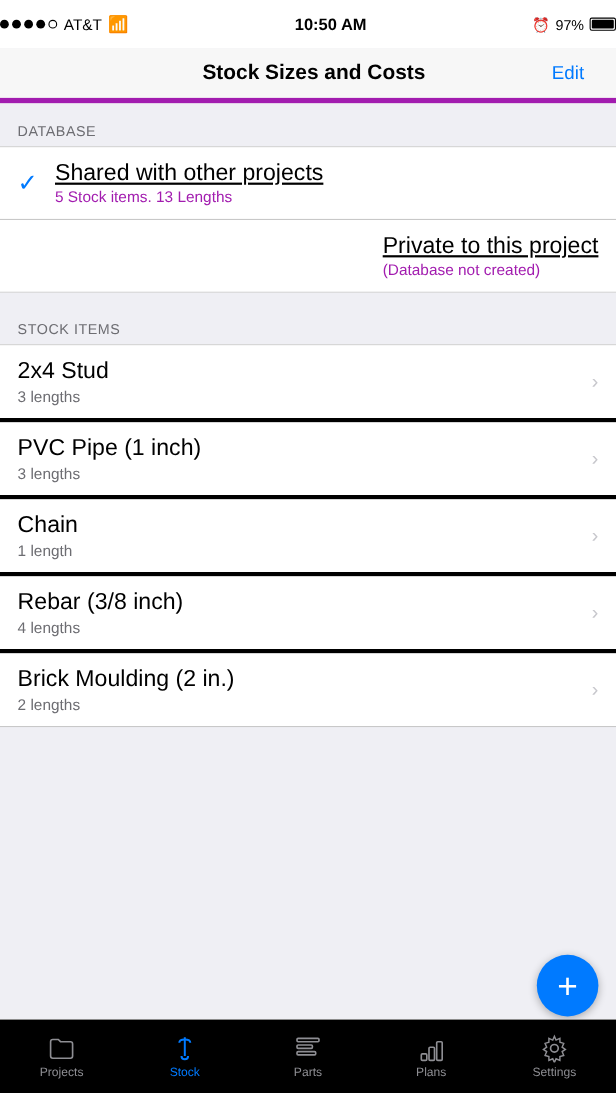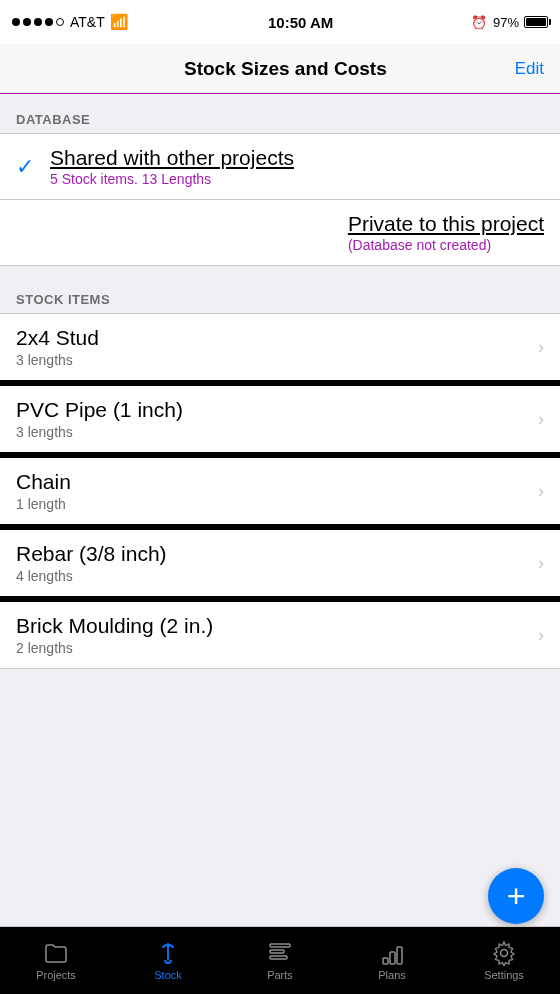--- a/index.html
+++ b/index.html
@@ -12,21 +12,21 @@
       color: #000;
     }
 
     
     .status-bar {
       background: #fff;
       height: 44px;
       display: flex;
       align-items: center;
       justify-content: space-between;
-      padding: 0 12px;
+      padding: 0 0;
       font-size: 14px;
       font-weight: 500;
     }
     .status-left {
       display: flex;
       align-items: center;
       gap: 6px;
     }
     .signal-dots {
       display: flex;
@@ -82,26 +82,26 @@
     .battery-fill {
       width: 100%;
       height: 100%;
       background: #000;
       border-radius: 1px;
     }
 
     
     .nav-bar {
       background: #f7f7f7;
-      border-bottom: 1px solid #a21caf;
+      border-bottom: 5px solid #a21caf;
       height: 50px;
       display: flex;
       align-items: center;
       justify-content: space-between;
-      padding: 0 16px;
+      padding: 0 29px;
     }
     .nav-title {
       font-size: 19px;
       font-weight: 700;
       color: #000;
       flex: 1;
       text-align: center;
     }
     .nav-edit-btn {
       font-size: 17px;
@@ -112,21 +112,21 @@
       padding: 0;
     }
     .nav-spacer {
       width: 40px;
     }
 
     
     .section-header {
       padding: 18px 16px 6px;
       font-size: 13px;
-      font-weight: 700;
+      font-weight: 400;
       color: #6d6d72;
       letter-spacing: 0.5px;
       background: #efeff4;
     }
 
     
     .list-group {
       background: #fff;
       border-top: 1px solid #c8c8c8;
       border-bottom: 1px solid #c8c8c8;
@@ -166,21 +166,21 @@
       color: #a21caf;
       margin-top: 1px;
     }
 
     
     .stock-item {
       display: flex;
       align-items: center;
       justify-content: space-between;
       padding: 12px 16px;
-      border-bottom: 6px solid #000000;
+      border-bottom: 4px solid #000000;
       background: #fff;
       cursor: pointer;
     }
     .stock-item:last-child {
       border-bottom: none;
     }
     .stock-item-text {
       display: flex;
       flex-direction: column;
     }

